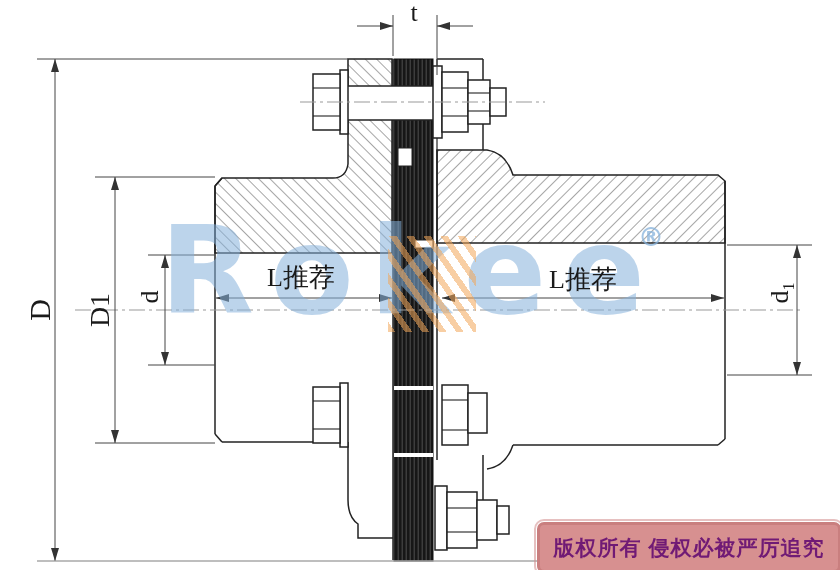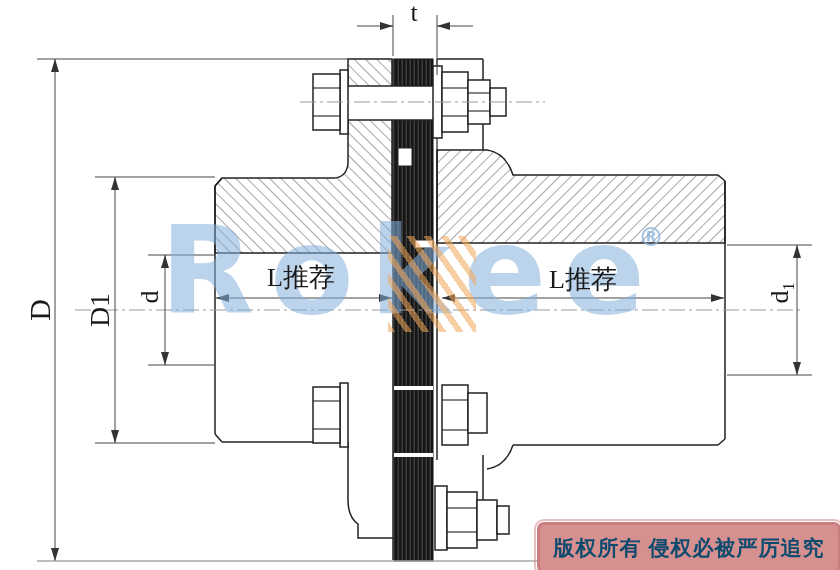--- a/index.html
+++ b/index.html
@@ -17,21 +17,21 @@
   .wm-reg{position:absolute;left:478px;top:-6px;font-family:"DejaVu Sans",sans-serif;
           font-size:26px;color:rgba(133,177,219,0.75);font-weight:bold;}
   .wm-k-accent{position:absolute;left:228px;top:8px;width:88px;height:96px;
                background:repeating-linear-gradient(55deg,rgba(242,166,88,0.55) 0 6px,rgba(242,166,88,0) 6px 14px);
                }
   .banner{position:absolute;left:537px;top:522px;width:298px;height:45px;
           background:#d79090;border:3px solid #c97f7f;border-radius:7px;
           outline:2px solid rgba(209,141,141,.55);outline-offset:1px;
           display:flex;align-items:center;justify-content:center;}
   .banner span{font-family:"Liberation Sans","DejaVu Sans",sans-serif;
-               color:#0c4a6e;font-size:21px;font-weight:bold;letter-spacing:1px;}
+               color:#701a75;font-size:21px;font-weight:bold;letter-spacing:1px;}
 </style>
 </head>
 <body>
 
 <div class="canvas">
 
   <svg width="840" height="570" viewBox="0 0 840 570">
     <defs>
       <pattern id="hatchL" width="8" height="8" patternUnits="userSpaceOnUse" patternTransform="rotate(-45)">
         <rect width="8" height="8" fill="#ffffff"></rect>

